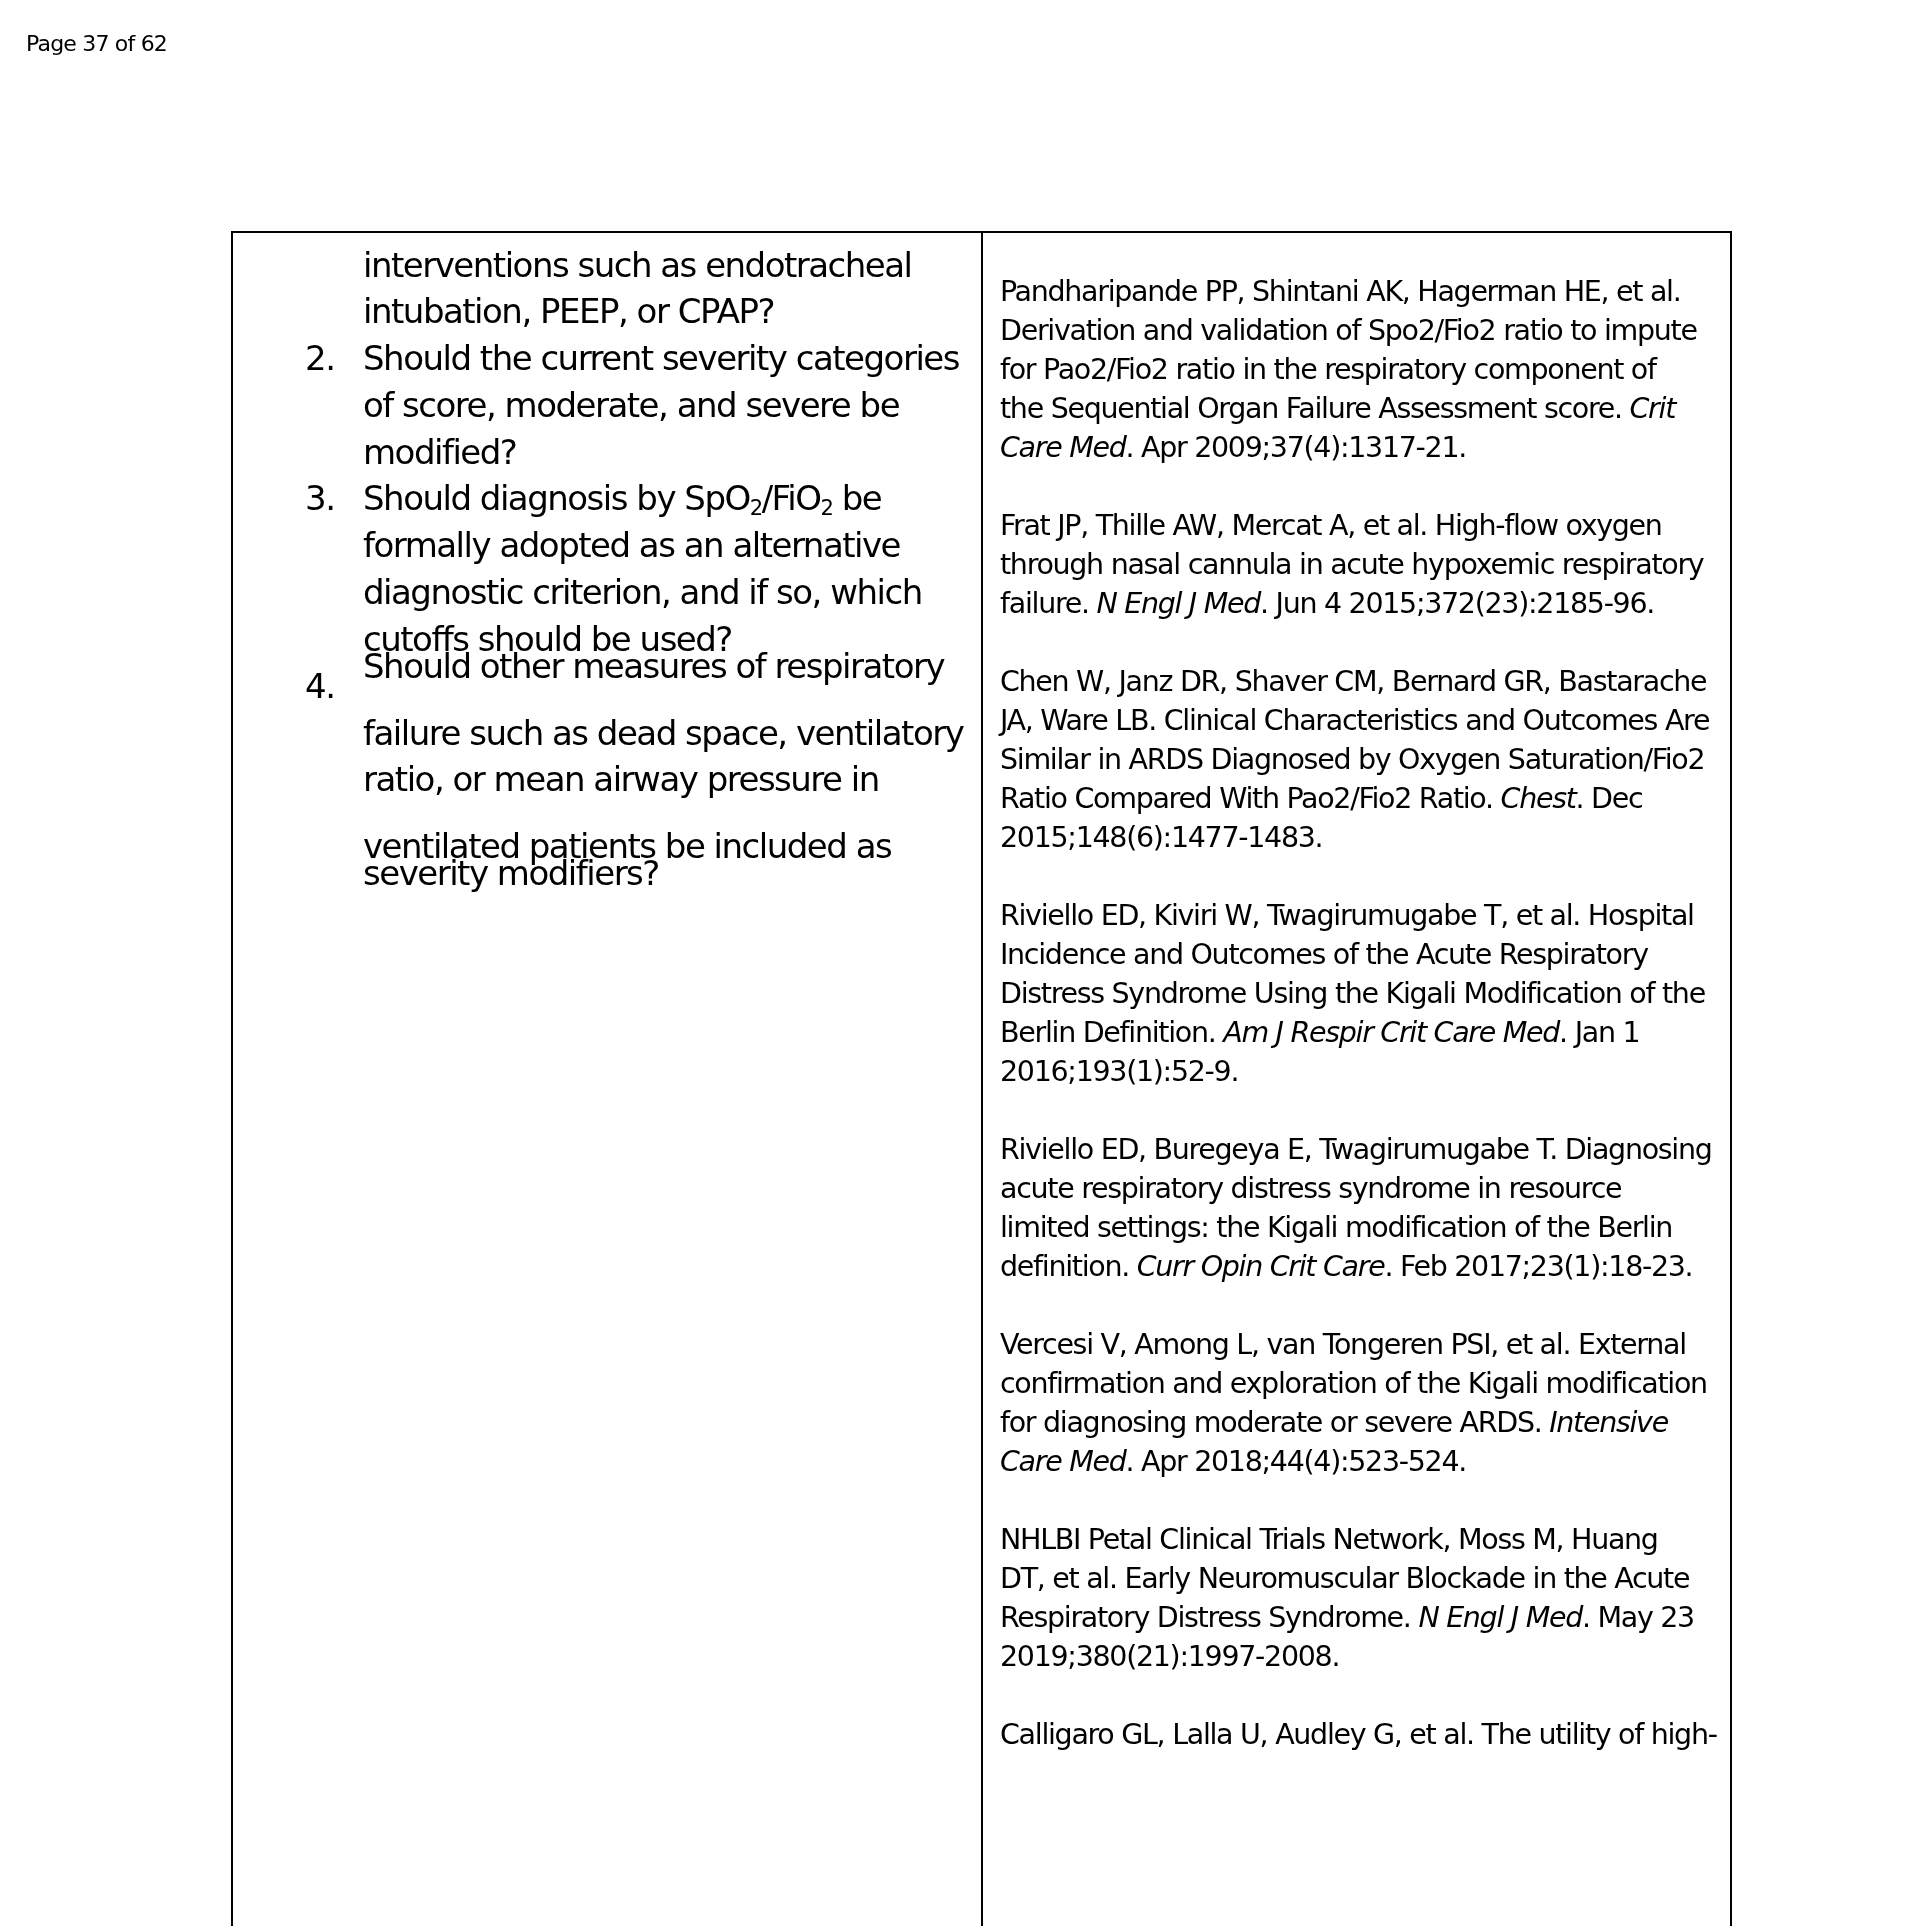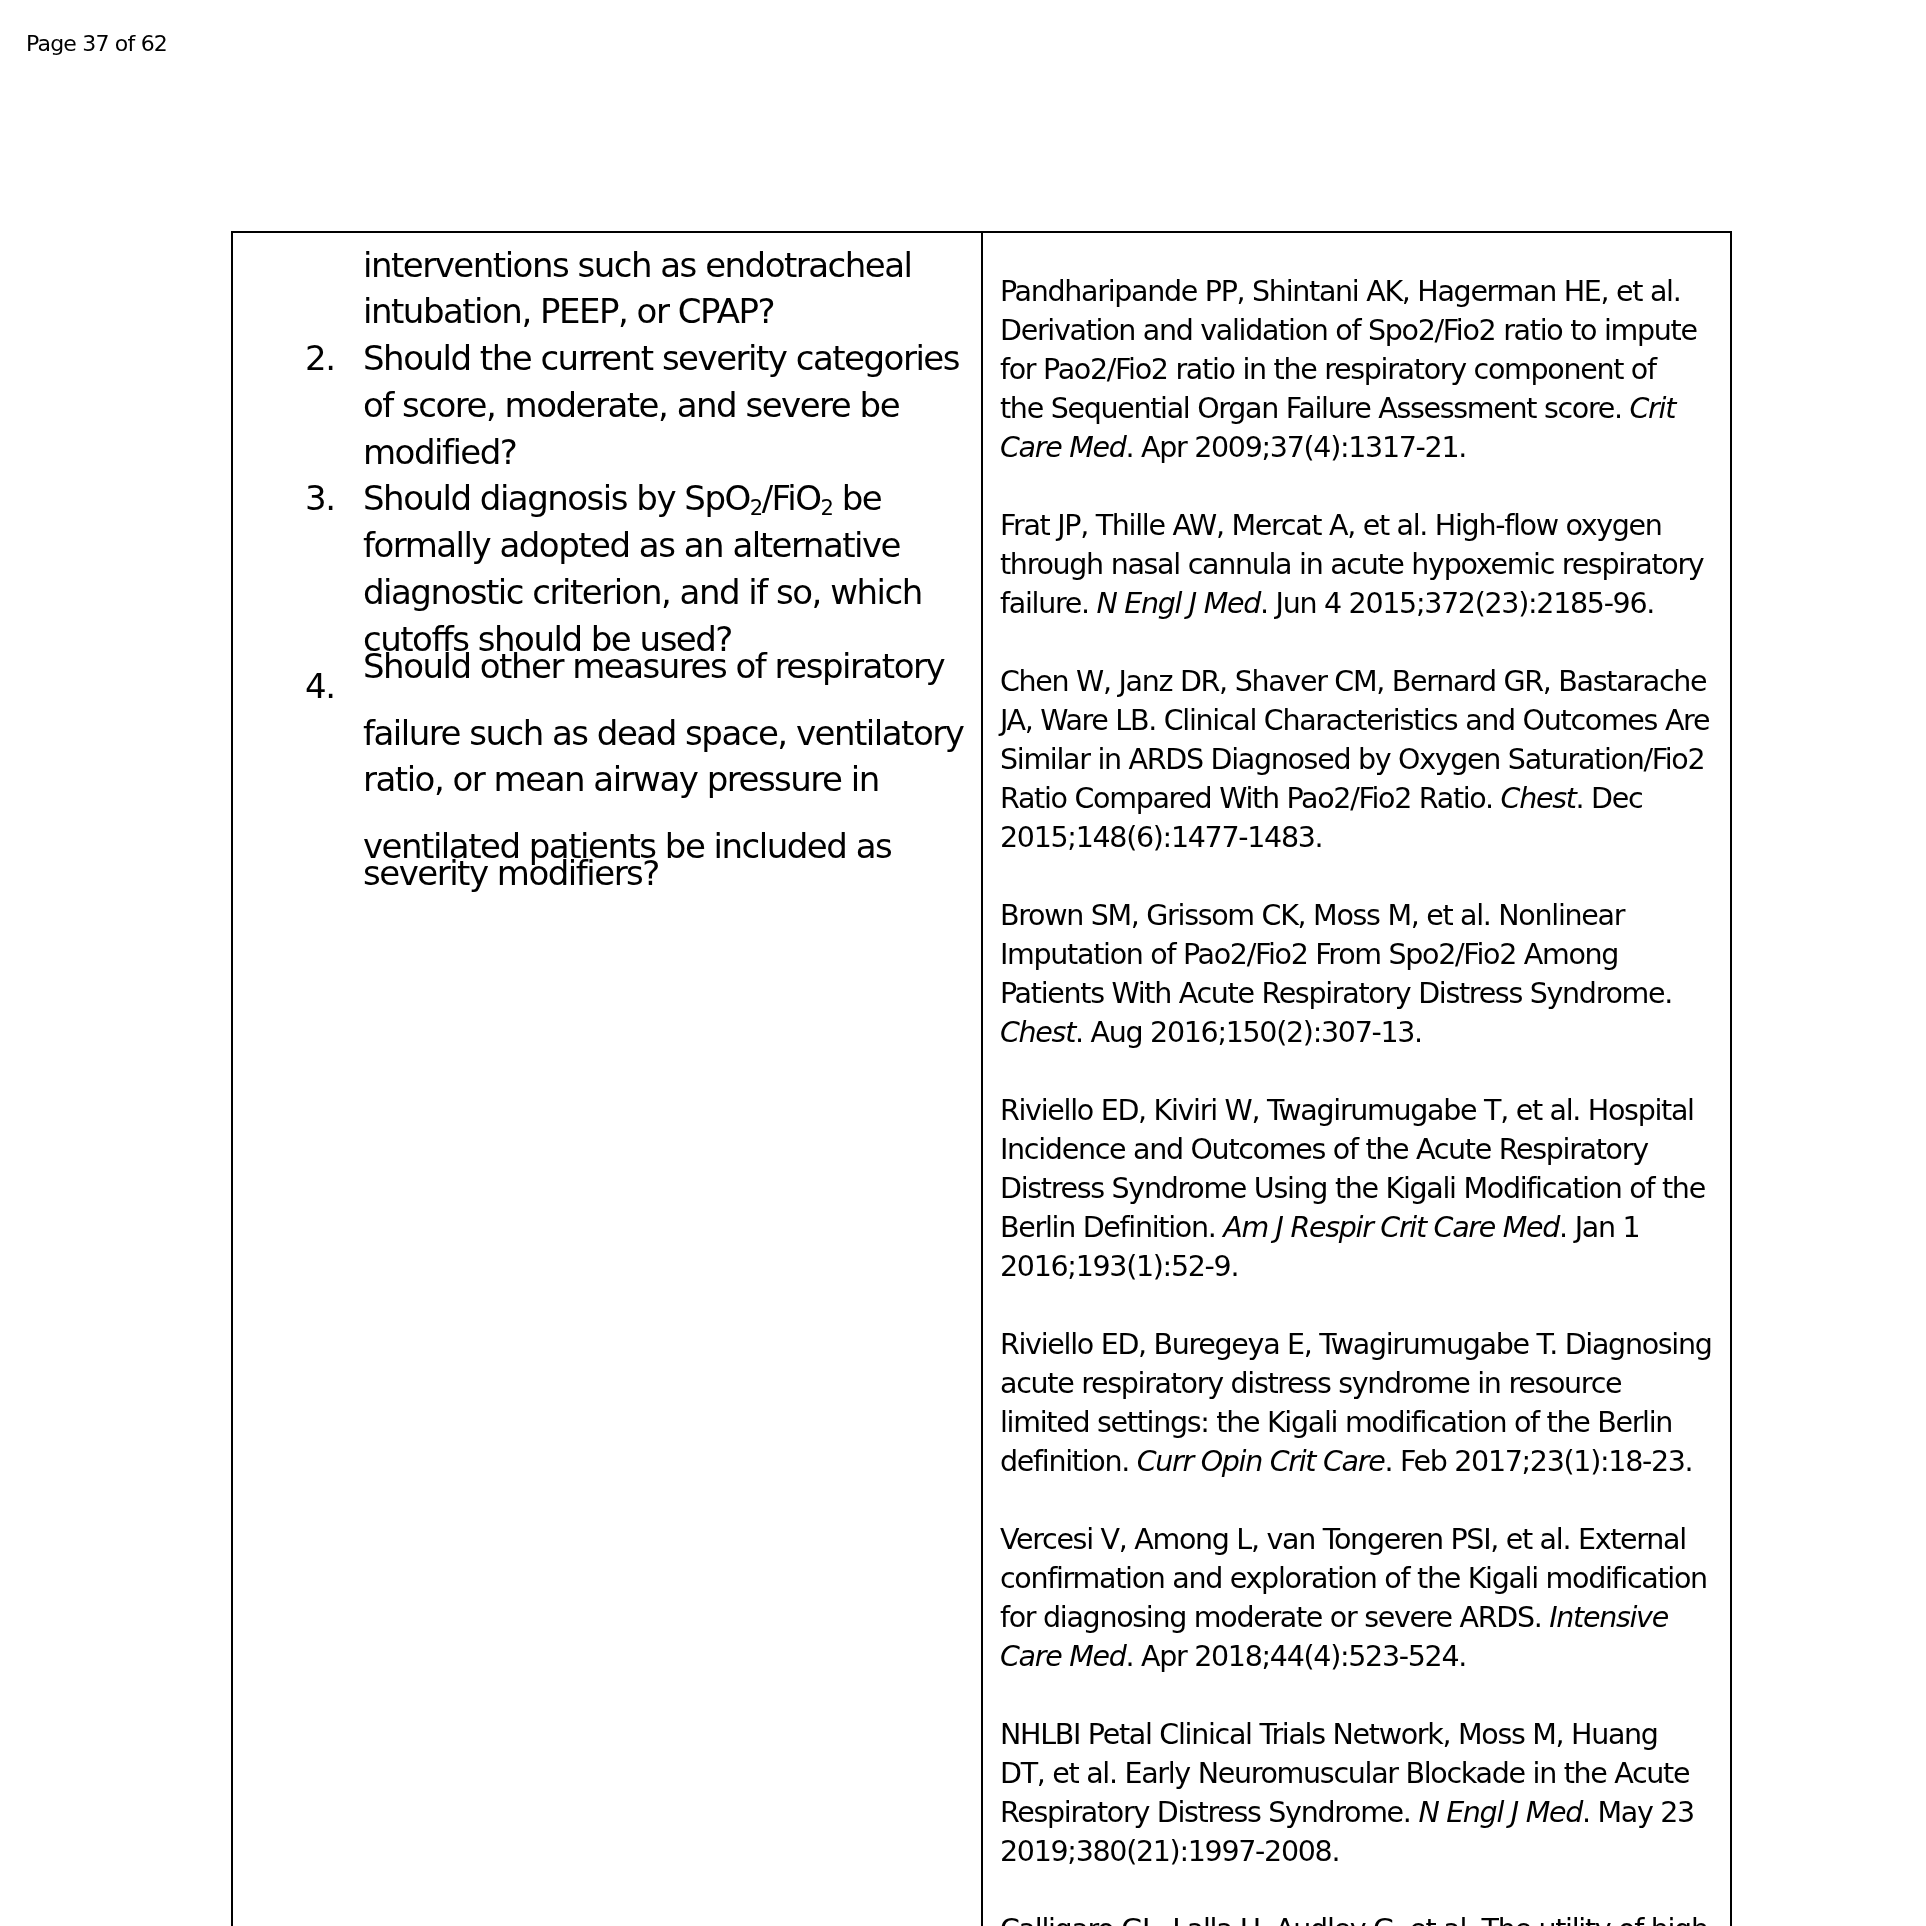--- a/index.html
+++ b/index.html
@@ -94,26 +94,20 @@
           <span class="ref-line">failure. <i>N Engl J Med</i>. Jun 4 2015;372(23):2185-96.</span>
         </div>
         <div class="ref">
           <span class="ref-line">Chen W, Janz DR, Shaver CM, Bernard GR, Bastarache</span>
           <span class="ref-line">JA, Ware LB. Clinical Characteristics and Outcomes Are</span>
           <span class="ref-line">Similar in ARDS Diagnosed by Oxygen Saturation/Fio2</span>
           <span class="ref-line">Ratio Compared With Pao2/Fio2 Ratio. <i>Chest</i>. Dec</span>
           <span class="ref-line">2015;148(6):1477-1483.</span>
         </div>
         <div class="ref">
-          <span class="ref-line">Brown SM, Grissom CK, Moss M, et al. Nonlinear</span>
-          <span class="ref-line">Imputation of Pao2/Fio2 From Spo2/Fio2 Among</span>
-          <span class="ref-line">Patients With Acute Respiratory Distress Syndrome.</span>
-          <span class="ref-line"><i>Chest</i>. Aug 2016;150(2):307-13.</span>
-        </div>
-        <div class="ref">
           <span class="ref-line">Riviello ED, Kiviri W, Twagirumugabe T, et al. Hospital</span>
           <span class="ref-line">Incidence and Outcomes of the Acute Respiratory</span>
           <span class="ref-line">Distress Syndrome Using the Kigali Modification of the</span>
           <span class="ref-line">Berlin Definition. <i>Am J Respir Crit Care Med</i>. Jan 1</span>
           <span class="ref-line">2016;193(1):52-9.</span>
         </div>
         <div class="ref">
           <span class="ref-line">Riviello ED, Buregeya E, Twagirumugabe T. Diagnosing</span>
           <span class="ref-line">acute respiratory distress syndrome in resource</span>
           <span class="ref-line">limited settings: the Kigali modification of the Berlin</span>

